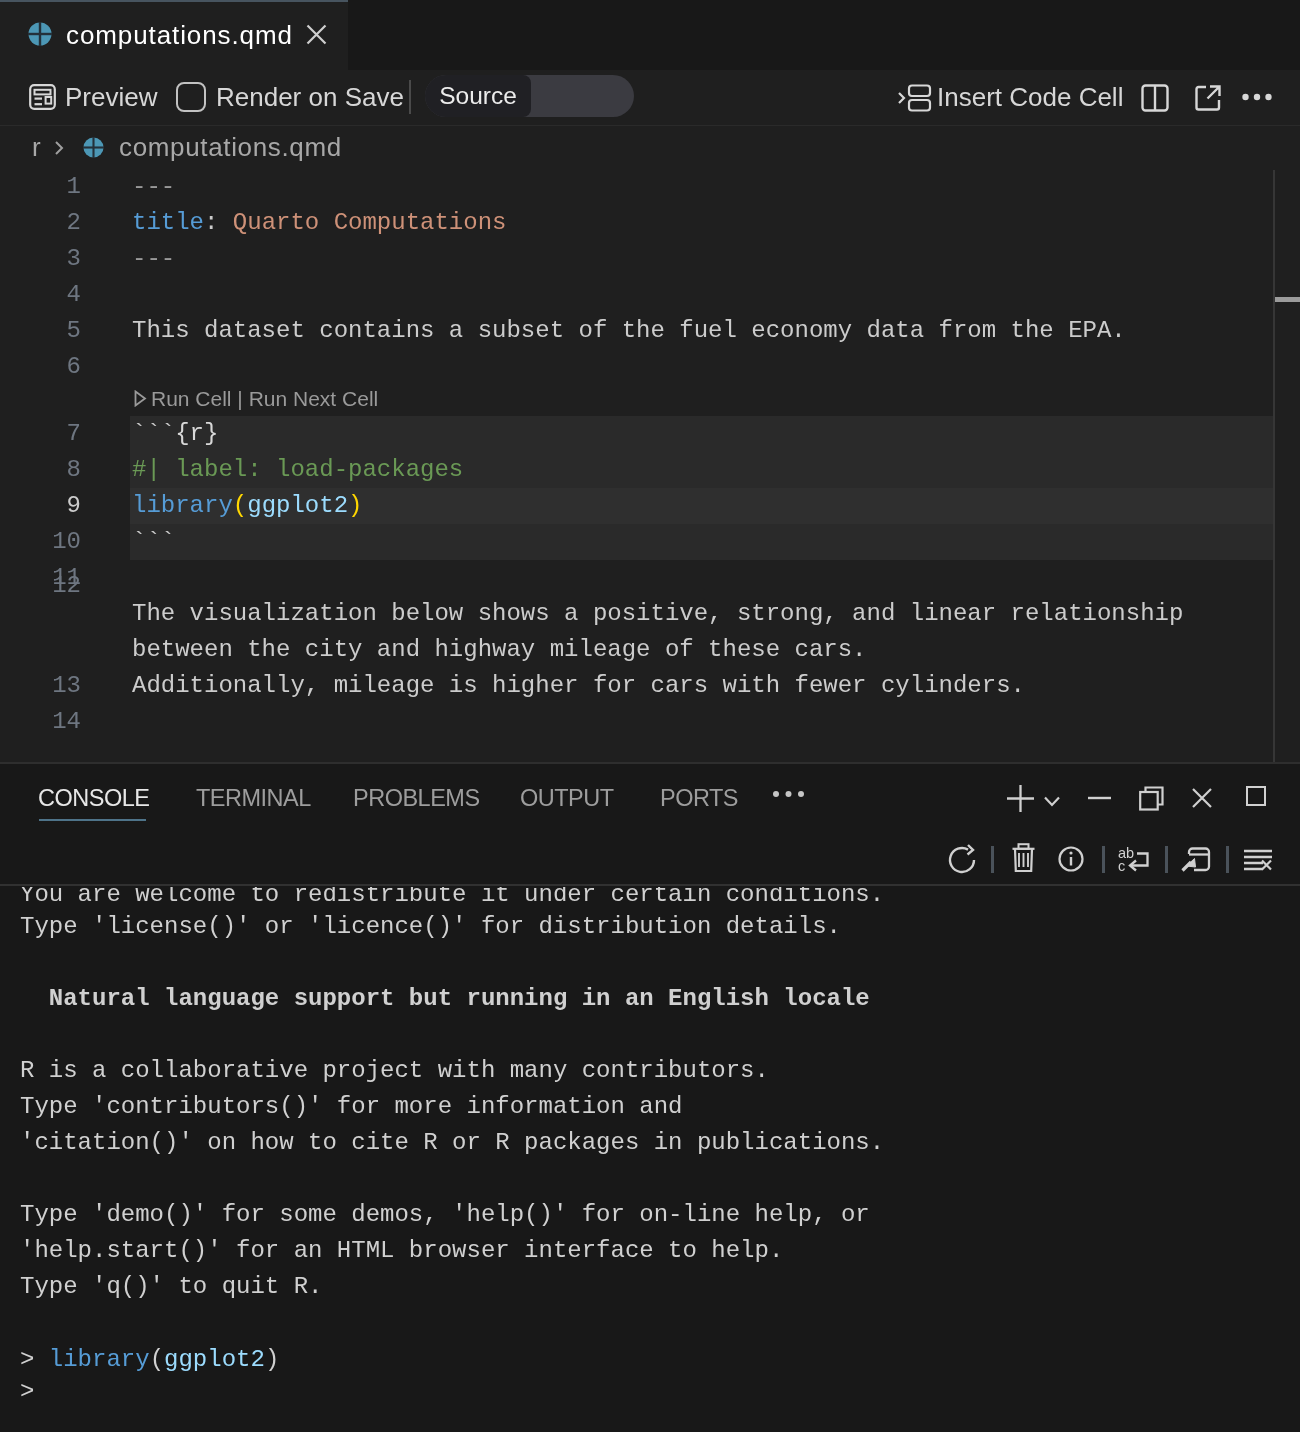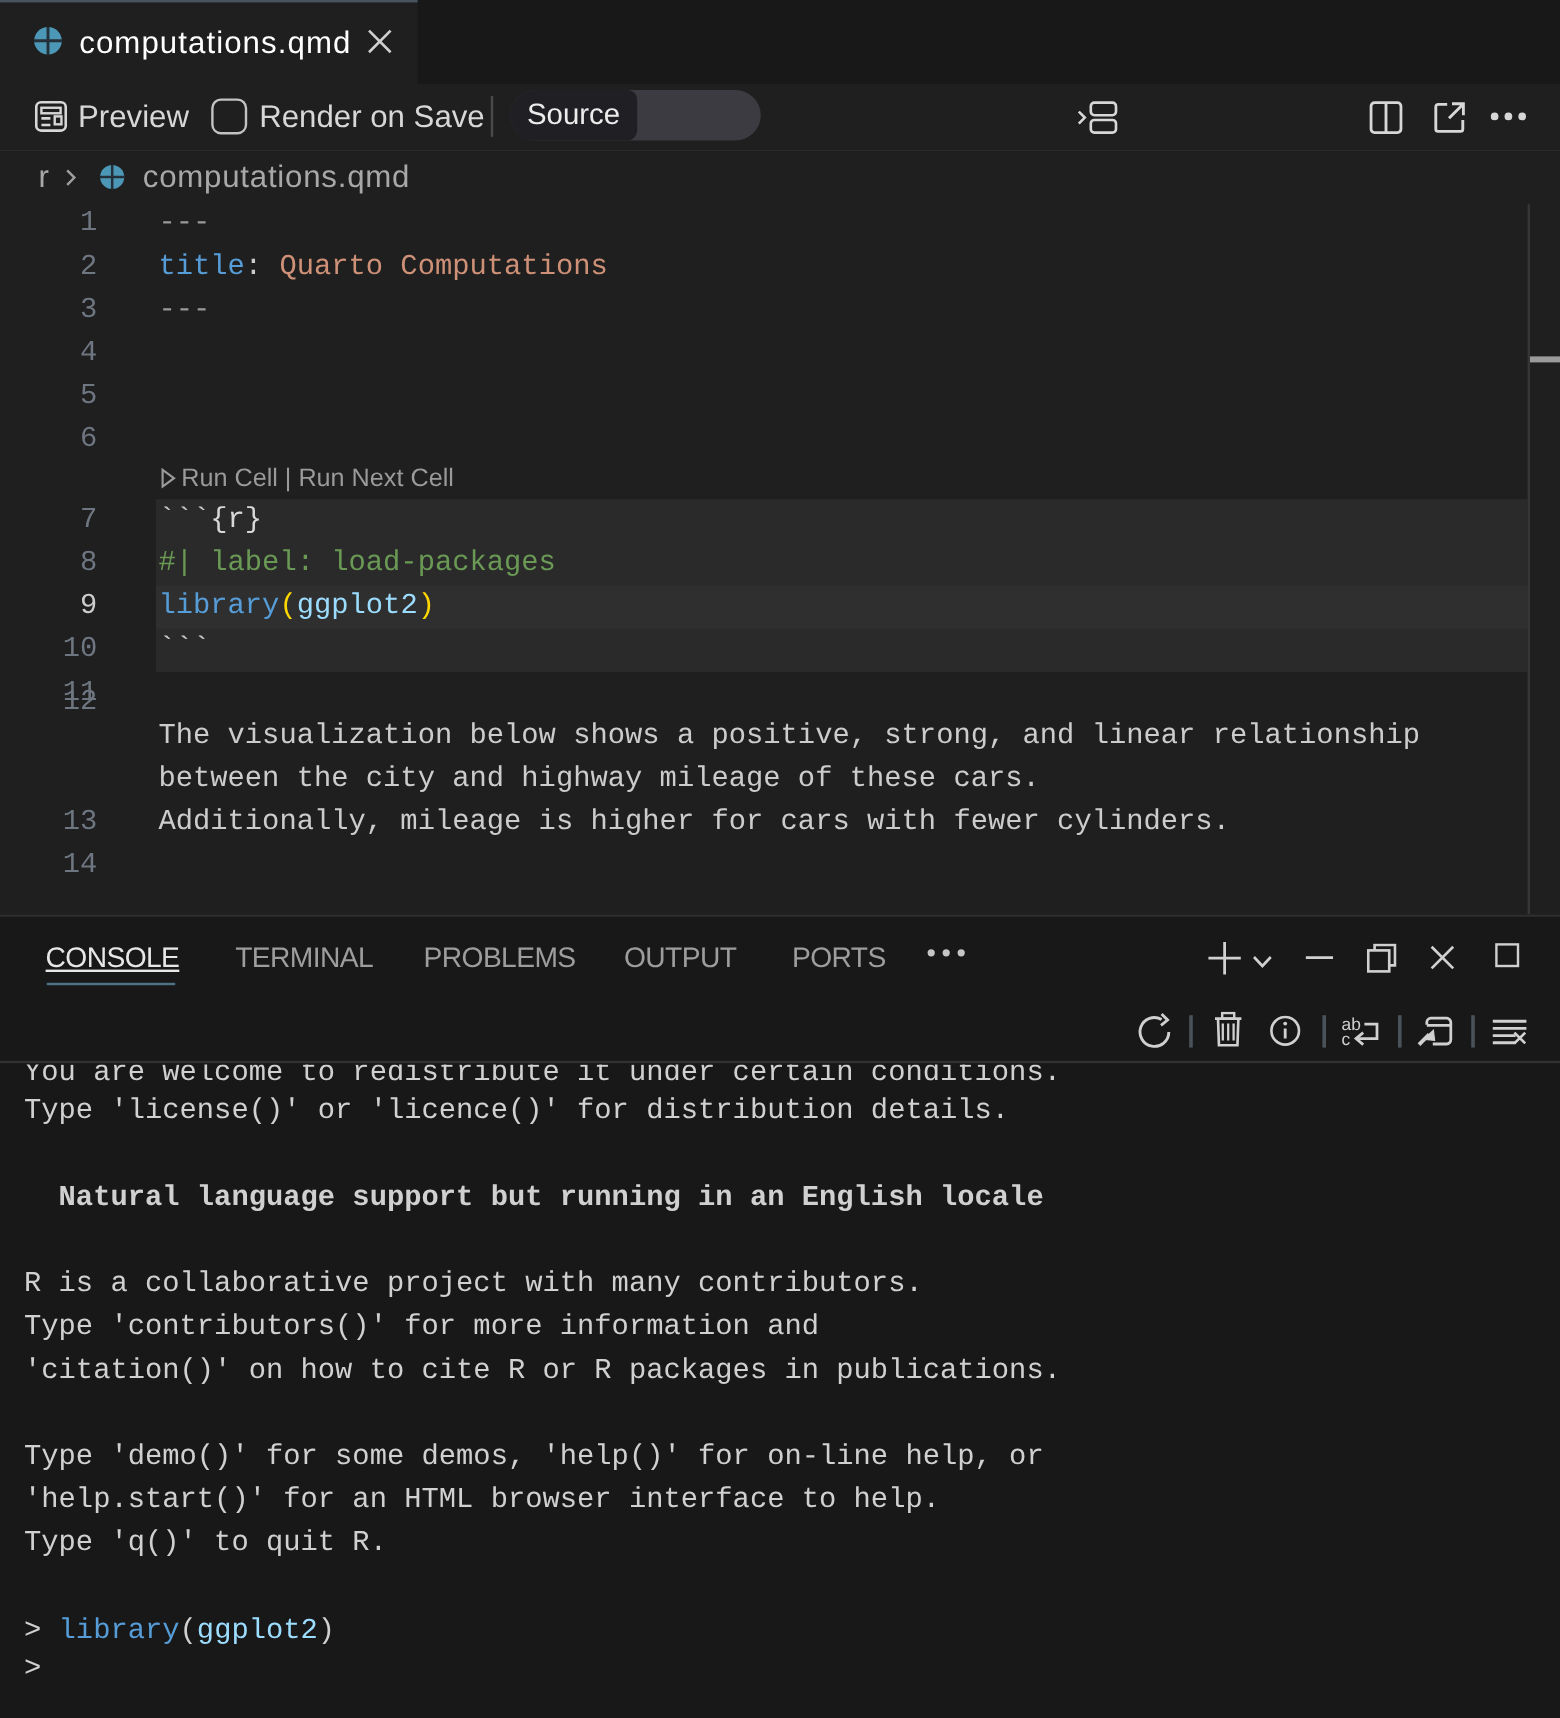--- a/index.html
+++ b/index.html
@@ -48,20 +48,21 @@
   <div class="abs" style="left:425px;top:75px;width:209px;height:42px;background:#3b3b41;border-radius:21px;"></div>
   <div class="abs" style="left:425px;top:75px;width:106px;height:42px;background:#202024;border-radius:21px 8px 8px 21px;"></div>
   <div class="abs" style="left:425px;top:75px;width:106px;height:42px;line-height:42px;text-align:center;font-size:24.5px;color:#ececec;">Source</div>
   <div class="abs" style="left:531px;top:75px;width:103px;height:42px;line-height:42px;text-align:center;font-size:24.5px;color:#dddddd;margin-top:44px;">Visual</div>
 
   <svg class="abs" style="left:896px;top:83px;" width="36" height="30" viewBox="0 0 36 30">
     <path d="M3 10 L8 15 L3 20" stroke="#d7d7d7" stroke-width="2.2" fill="none"></path>
     <rect x="13" y="2.5" width="21" height="10.5" rx="3" fill="none" stroke="#d7d7d7" stroke-width="2.2"></rect>
     <rect x="13" y="17" width="21" height="10.5" rx="3" fill="none" stroke="#d7d7d7" stroke-width="2.2"></rect>
   </svg>
+  <div class="abs" style="left:937px;top:70px;height:56px;line-height:54px;font-size:26px;color:#d7d7d7;">Insert Code Cell</div>
   <svg class="abs" style="left:1141px;top:84px;" width="28" height="28" viewBox="0 0 28 28">
     <rect x="1.5" y="1.5" width="25" height="25" rx="3" fill="none" stroke="#d7d7d7" stroke-width="2.4"></rect>
     <line x1="14" y1="1.5" x2="14" y2="26.5" stroke="#d7d7d7" stroke-width="2.4"></line>
   </svg>
   <svg class="abs" style="left:1194px;top:84px;" width="28" height="28" viewBox="0 0 28 28">
     <path d="M12 3 H4.5 A2 2 0 0 0 2.5 5 V23.5 A2 2 0 0 0 4.5 25.5 H23 A2 2 0 0 0 25 23.5 V16" stroke="#d7d7d7" stroke-width="2.4" fill="none"></path>
     <path d="M16 2.5 H25.5 V12 M25 3 L13.5 14.5" stroke="#d7d7d7" stroke-width="2.4" fill="none"></path>
   </svg>
   <svg class="abs" style="left:1242px;top:93px;" width="30" height="8" viewBox="0 0 30 8">
     <circle cx="3.5" cy="4" r="3.2" fill="#d7d7d7"></circle>
@@ -99,37 +100,38 @@
     <div class="lnum" style="top:362px;color:#cccccc;">9</div>
     <div class="lnum" style="top:398px;">10</div>
     <div class="lnum" style="top:434px;text-align:right;">11</div>
     <div class="lnum" style="top:442px;">12</div>
     <div class="lnum" style="top:542px;">13</div>
     <div class="lnum" style="top:578px;">14</div>
 
     <div class="codeline" style="top:43px;color:#999999;">---</div>
     <div class="codeline" style="top:79px;"><span style="color:#569cd6">title</span><span style="color:#cccccc">: </span><span style="color:#ce9178">Quarto Computations</span></div>
     <div class="codeline" style="top:115px;color:#999999;">---</div>
+    <div class="codeline" style="top:187px;">This dataset contains a subset of the fuel economy data from the EPA.</div>
 
     <svg class="abs" style="left:134px;top:264px;" width="13" height="17" viewBox="0 0 13 17">
       <path d="M1.5 1.5 L11 8.5 L1.5 15.5 Z" fill="none" stroke="#9a9a9a" stroke-width="1.8"></path>
     </svg>
     <div class="abs" style="left:151px;top:259px;height:31px;line-height:28px;font-size:21px;color:#9a9a9a;font-family:'Liberation Sans',sans-serif;">Run Cell | Run Next Cell</div>
     <div class="codeline" style="top:290px;"><span style="color:#c8c8c8">```</span><span style="color:#d8d8d8">{r}</span></div>
     <div class="codeline" style="top:326px;color:#6a9955;">#| label: load-packages</div>
     <div class="codeline" style="top:362px;"><span style="color:#569cd6">library</span><span style="color:#ffd700">(</span><span style="color:#9cdcfe">ggplot2</span><span style="color:#ffd700">)</span></div>
     <div class="codeline" style="top:398px;color:#c8c8c8;">```</div>
     <div class="codeline" style="top:470px;">The visualization below shows a positive, strong, and linear relationship</div>
     <div class="codeline" style="top:506px;">between the city and highway mileage of these cars.</div>
     <div class="codeline" style="top:542px;">Additionally, mileage is higher for cars with fewer cylinders.</div>
   </div>
 
   <div class="abs" style="left:0;top:762px;width:1300px;height:670px;background:#181818;border-top:2px solid #2e2e2e;box-sizing:border-box;"></div>
 
-  <div class="abs" style="left:38px;top:773px;width:112px;height:50px;line-height:50px;font-size:23.5px;letter-spacing:-0.5px;color:#e7e7e7;text-decoration:underline;">CONSOLE</div>
+  <div class="abs" style="left:38px;top:773px;width:112px;height:50px;line-height:50px;font-size:23.5px;letter-spacing:-0.5px;color:#e7e7e7;">CONSOLE</div>
   <div class="abs" style="left:39px;top:818.5px;width:107px;height:2.5px;background:#4e7389;"></div>
   <div class="abs" style="left:196px;top:773px;height:50px;line-height:50px;font-size:23.5px;letter-spacing:-0.5px;color:#9d9d9d;">TERMINAL</div>
   <div class="abs" style="left:353px;top:773px;height:50px;line-height:50px;font-size:23.5px;letter-spacing:-0.5px;color:#9d9d9d;">PROBLEMS</div>
   <div class="abs" style="left:520px;top:773px;height:50px;line-height:50px;font-size:23.5px;letter-spacing:-0.5px;color:#9d9d9d;">OUTPUT</div>
   <div class="abs" style="left:660px;top:773px;height:50px;line-height:50px;font-size:23.5px;letter-spacing:-0.5px;color:#9d9d9d;">PORTS</div>
   <svg class="abs" style="left:772px;top:790px;" width="33" height="8" viewBox="0 0 33 8">
     <circle cx="4" cy="4" r="3" fill="#c5c5c5"></circle>
       <circle cx="16.5" cy="4" r="3" fill="#c5c5c5"></circle>
       <circle cx="29" cy="4" r="3" fill="#c5c5c5"></circle>
   </svg>

